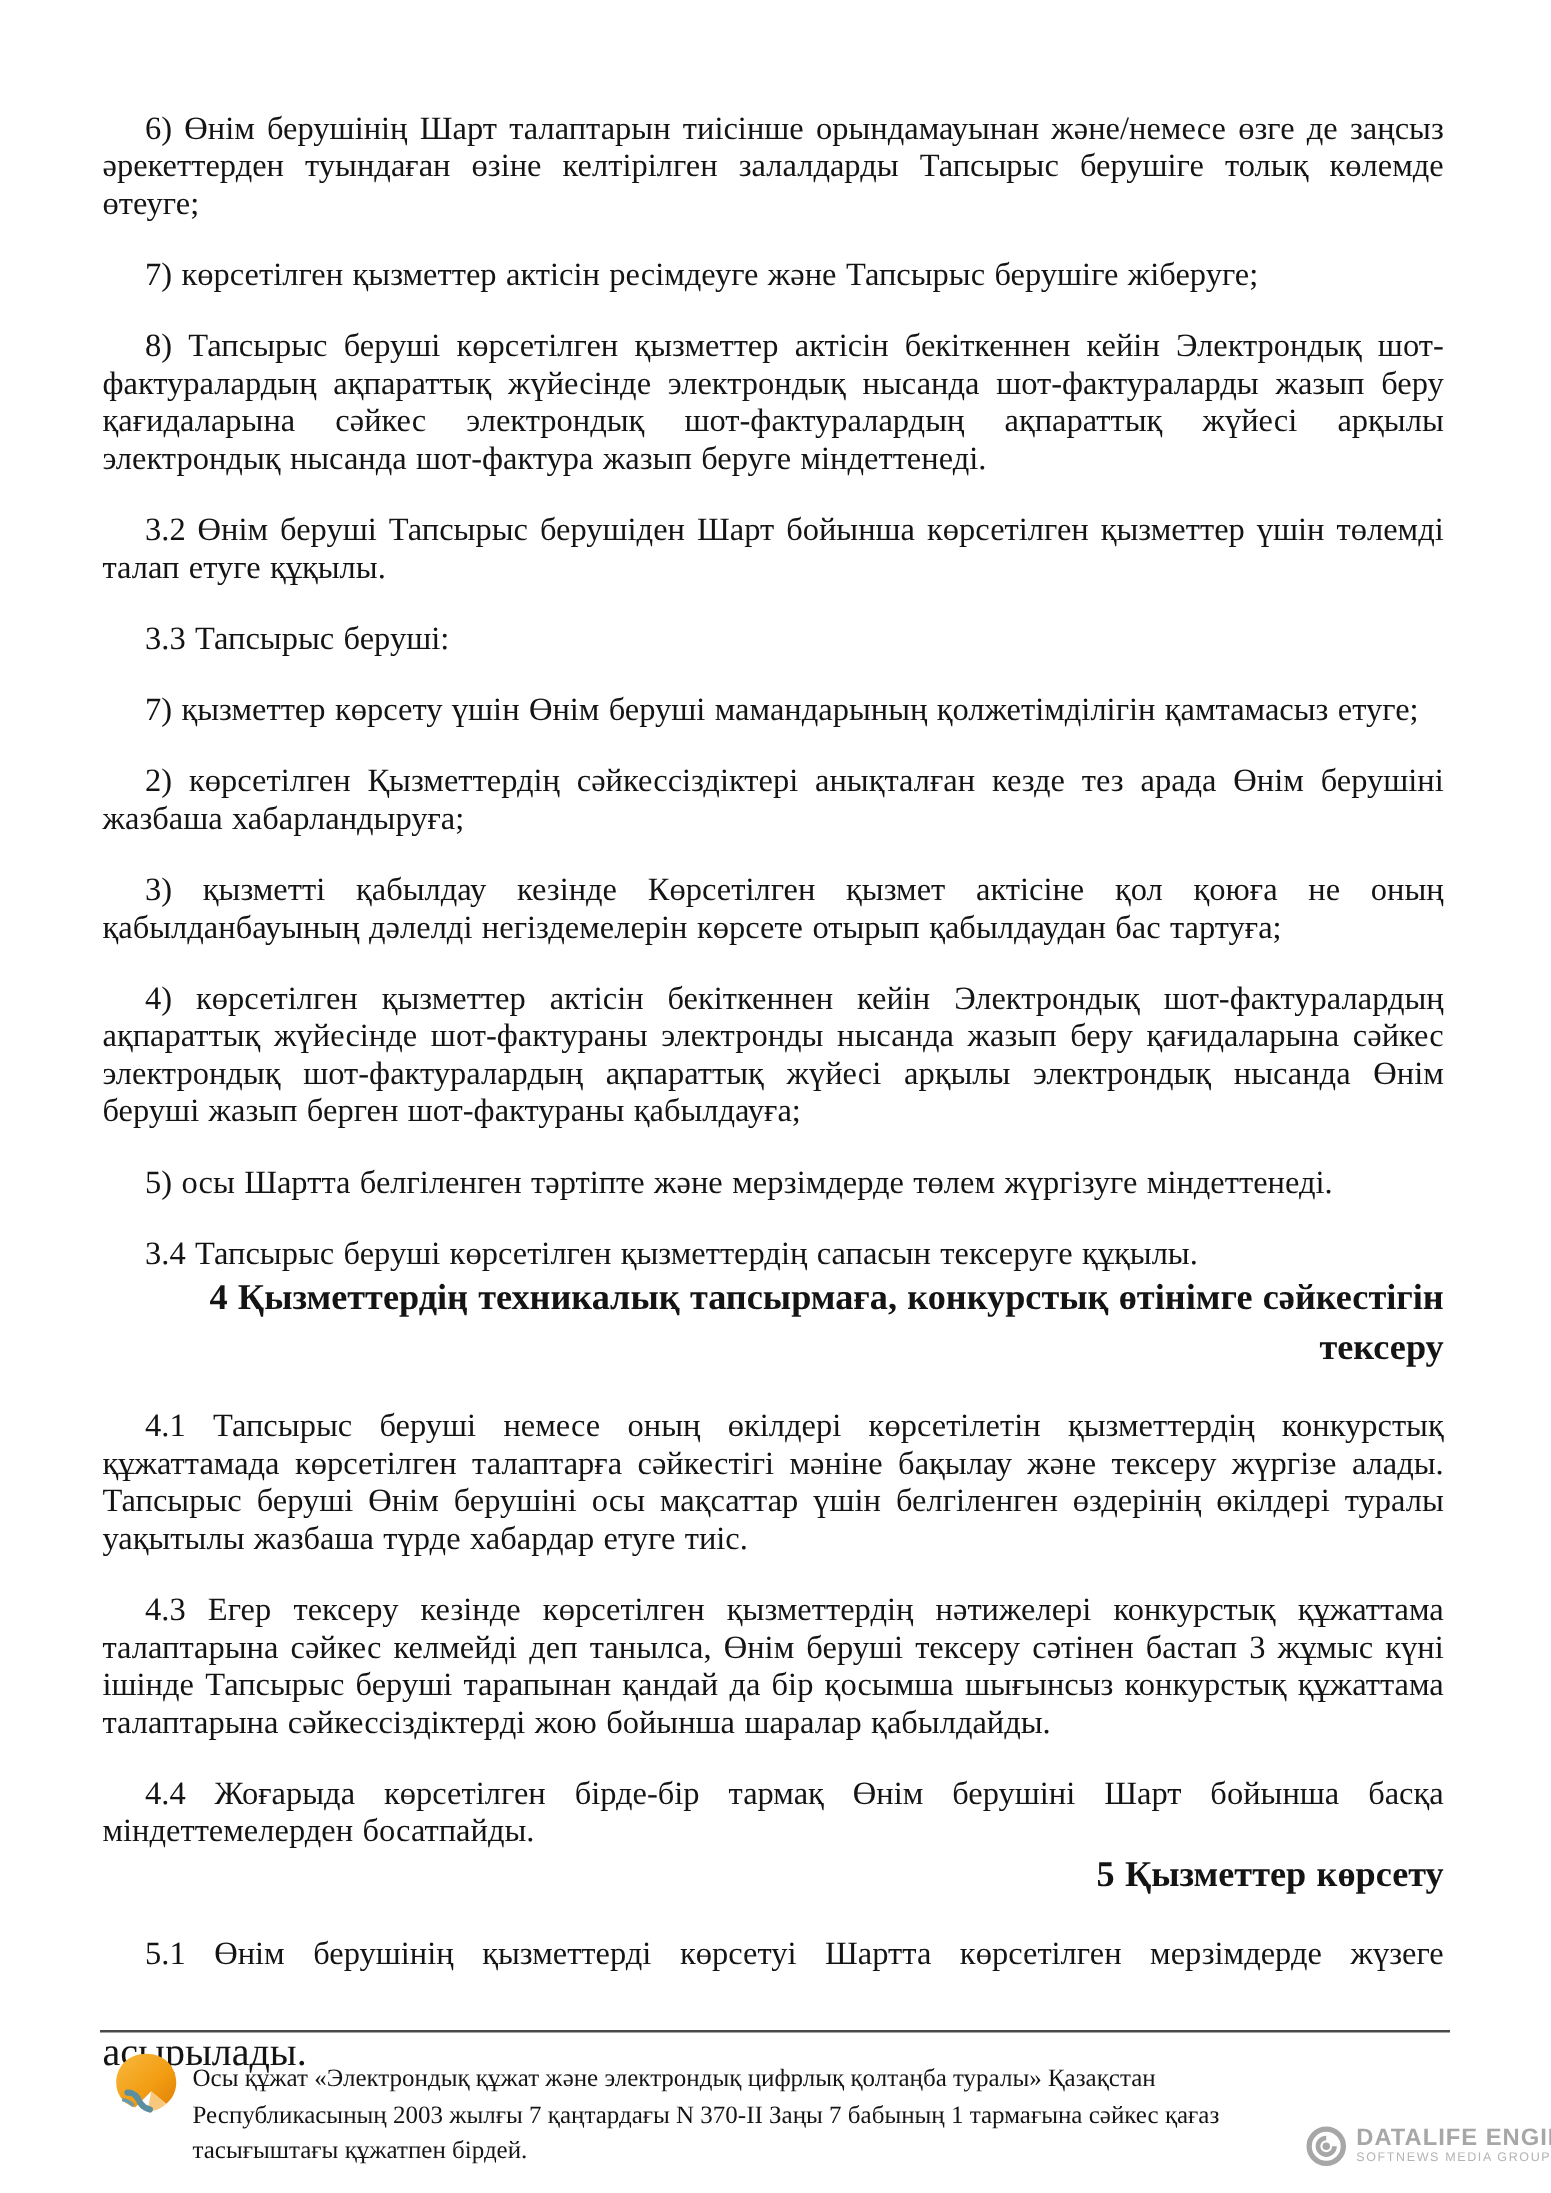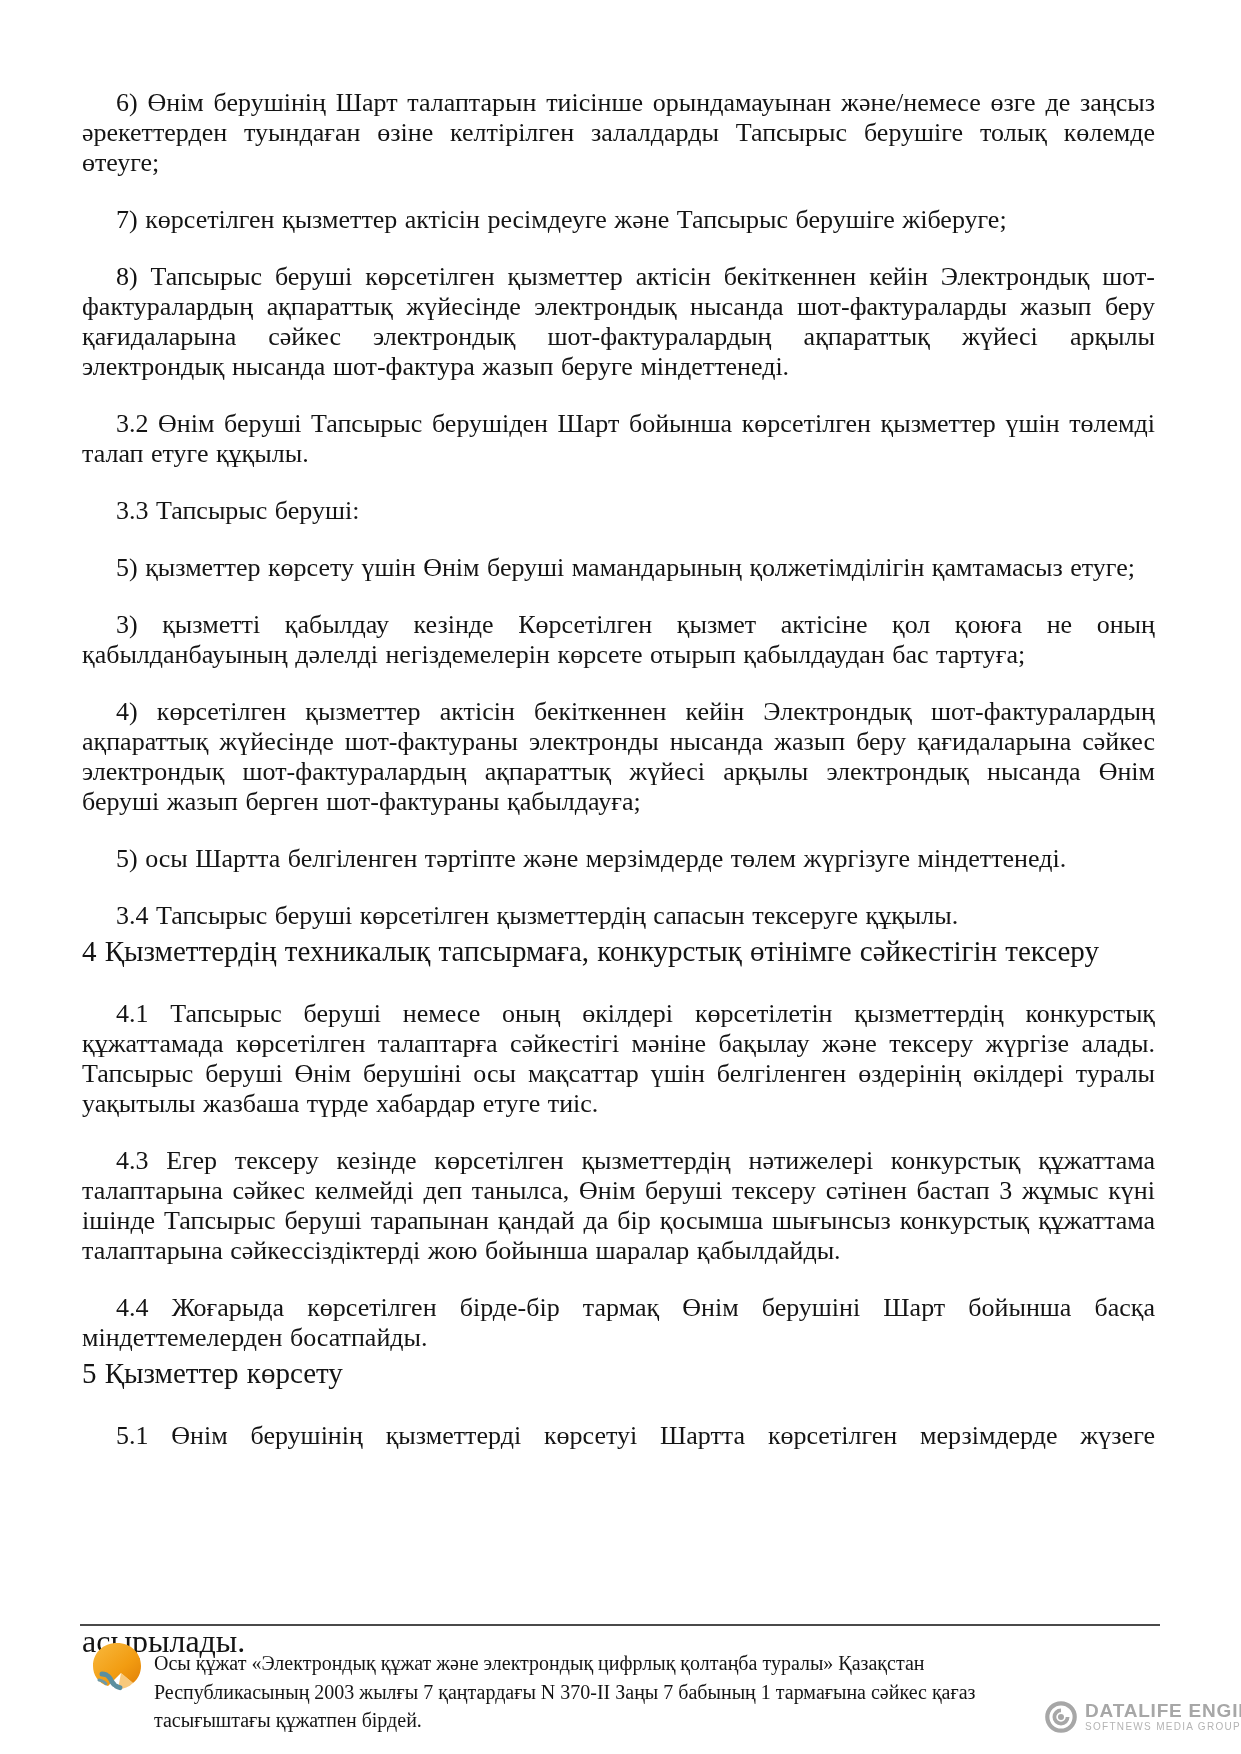--- a/index.html
+++ b/index.html
@@ -27,22 +27,22 @@
     text-align: justify;
     text-indent: 34px;
     margin: 0 0 27px 0;
     word-spacing: 1px;
   }
   .content p.tight { margin-bottom: 0; }
   .content p.stretch { text-align-last: justify; margin-bottom: 0; }
   .content .heading {
     font-size: 29px;
     line-height: 40px;
-    font-weight: normal;
-    text-align: left;
+    font-weight: bold;
+    text-align: right;
     text-indent: 0;
     margin: 0 0 28px 0;
   }
   .footer-divider {
     position: absolute;
     left: 80px;
     top: 1624px;
     width: 1080px;
     height: 2px;
     background: #4a4a4a;
@@ -101,21 +101,22 @@
 <body>
 
 <div class="page">
 
   <div class="content">
     <p>6) Өнім берушінің Шарт талаптарын тиісінше орындамауынан және/немесе өзге де заңсыз әрекеттерден туындаған өзіне келтірілген залалдарды Тапсырыс берушіге толық көлемде өтеуге;</p>
     <p>7) көрсетілген қызметтер актісін ресімдеуге және Тапсырыс берушіге жіберуге;</p>
     <p>8) Тапсырыс беруші көрсетілген қызметтер актісін бекіткеннен кейін Электрондық шот-фактуралардың ақпараттық жүйесінде электрондық нысанда шот-фактураларды жазып беру қағидаларына сәйкес электрондық шот-фактуралардың ақпараттық жүйесі арқылы электрондық нысанда шот-фактура жазып беруге міндеттенеді.</p>
     <p>3.2 Өнім беруші Тапсырыс берушіден Шарт бойынша көрсетілген қызметтер үшін төлемді талап етуге құқылы.</p>
     <p>3.3 Тапсырыс беруші:</p>
-    <p>5) қызметтер көрсету үшін Өнім беруші мамандарының қолжетімділігін қамтамасыз етуге;</p>
+    <p>7) қызметтер көрсету үшін Өнім беруші мамандарының қолжетімділігін қамтамасыз етуге;</p>
+    <p>2) көрсетілген Қызметтердің сәйкессіздіктері анықталған кезде тез арада Өнім берушіні жазбаша хабарландыруға;</p>
     <p>3) қызметті қабылдау кезінде Көрсетілген қызмет актісіне қол қоюға не оның қабылданбауының дәлелді негіздемелерін көрсете отырып қабылдаудан бас тартуға;</p>
     <p>4) көрсетілген қызметтер актісін бекіткеннен кейін Электрондық шот-фактуралардың ақпараттық жүйесінде шот-фактураны электронды нысанда жазып беру қағидаларына сәйкес электрондық шот-фактуралардың ақпараттық жүйесі арқылы электрондық нысанда Өнім беруші жазып берген шот-фактураны қабылдауға;</p>
     <p>5) осы Шартта белгіленген тәртіпте және мерзімдерде төлем жүргізуге міндеттенеді.</p>
     <p class="tight">3.4 Тапсырыс беруші көрсетілген қызметтердің сапасын тексеруге құқылы.</p>
     <p class="heading">4 Қызметтердің техникалық тапсырмаға, конкурстық өтінімге сәйкестігін тексеру</p>
     <p>4.1 Тапсырыс беруші немесе оның өкілдері көрсетілетін қызметтердің конкурстық құжаттамада көрсетілген талаптарға сәйкестігі мәніне бақылау және тексеру жүргізе алады. Тапсырыс беруші Өнім берушіні осы мақсаттар үшін белгіленген өздерінің өкілдері туралы уақытылы жазбаша түрде хабардар етуге тиіс.</p>
     <p>4.3 Егер тексеру кезінде көрсетілген қызметтердің нәтижелері конкурстық құжаттама талаптарына сәйкес келмейді деп танылса, Өнім беруші тексеру сәтінен бастап 3 жұмыс күні ішінде Тапсырыс беруші тарапынан қандай да бір қосымша шығынсыз конкурстық құжаттама талаптарына сәйкессіздіктерді жою бойынша шаралар қабылдайды.</p>
     <p class="tight">4.4 Жоғарыда көрсетілген бірде-бір тармақ Өнім берушіні Шарт бойынша басқа міндеттемелерден босатпайды.</p>
     <p class="heading">5 Қызметтер көрсету</p>
     <p class="stretch">5.1 Өнім берушінің қызметтерді көрсетуі Шартта көрсетілген мерзімдерде жүзеге</p>

